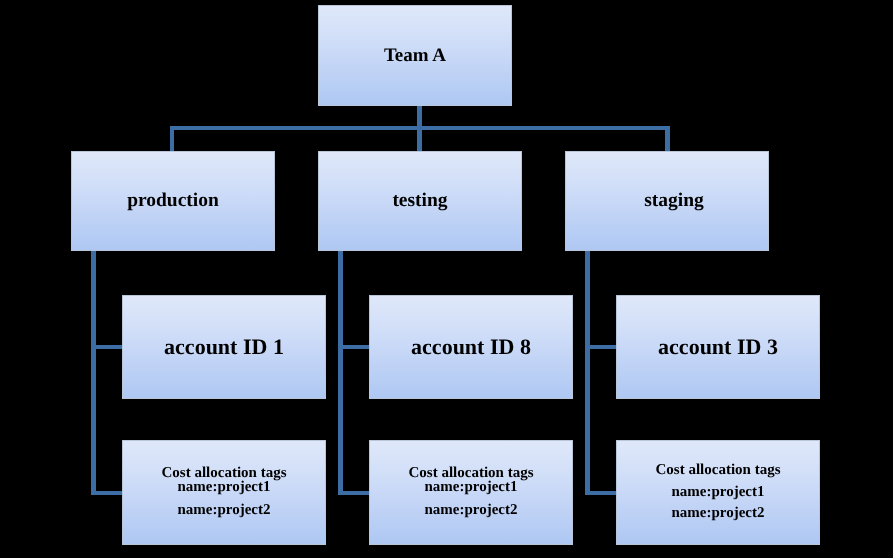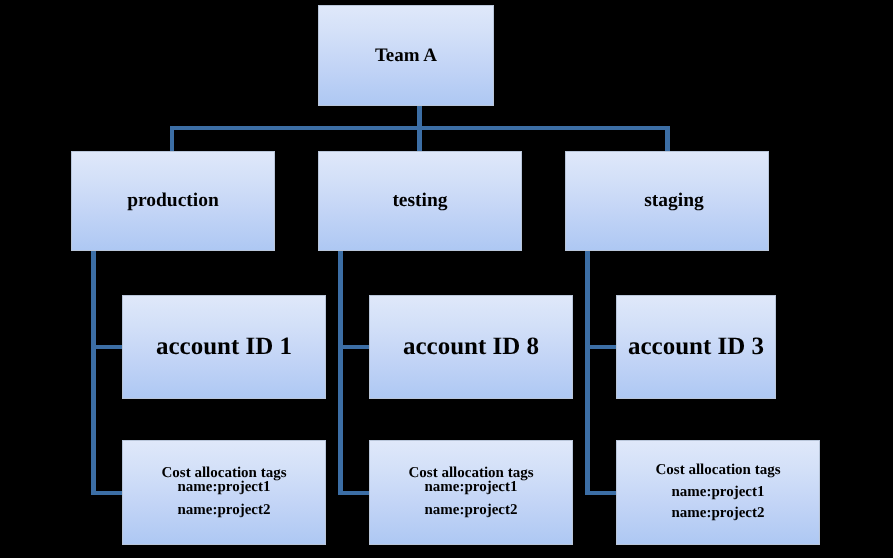--- a/index.html
+++ b/index.html
@@ -38,21 +38,21 @@
     line-height: 1.05;
     text-rendering: geometricPrecision;
   }
   .node .ln {
     display: block;
     width: 100%;
   }
 
   .node-root      { font-size: 19px; }
   .node-env       { font-size: 19.5px; }
-  .node-account   { font-size: 25px; }
+  .node-account   { font-size: 22px; }
   .node-tags      { font-size: 15px; }
 
   
   .tags-tight .ln-1 { margin-bottom: -2px; }
   .tags-tight .ln-2 { margin-bottom: 8px; }
   .tags-even .ln-1 { margin-bottom: 6px; }
   .tags-even .ln-2 { margin-bottom: 6px; }
 </style>
 </head>
 <body>
@@ -72,41 +72,41 @@
   <div class="conn" style="left:91px; top:491px; width:32px; height:4px;"></div>
 
   <div class="conn" style="left:338px; top:250px; width:5px; height:245px;"></div>
   <div class="conn" style="left:338px; top:345px; width:32px; height:4px;"></div>
   <div class="conn" style="left:338px; top:491px; width:32px; height:4px;"></div>
 
   <div class="conn" style="left:585px; top:250px; width:5px; height:245px;"></div>
   <div class="conn" style="left:585px; top:345px; width:32px; height:4px;"></div>
   <div class="conn" style="left:585px; top:491px; width:32px; height:4px;"></div>
 
-  <div class="node node-root" style="left:318px; top:5px; width:176px; height:101px;">
+  <div class="node node-root" style="left:318px; top:5px; width:194px; height:101px;">
     <span class="ln">Team A</span>
   </div>
 
   <div class="node node-env" style="left:71px; top:151px; width:204px; height:100px;">
     <span class="ln">production</span>
   </div>
   <div class="node node-env" style="left:318px; top:151px; width:204px; height:100px;text-align:center;">
     <span class="ln">testing</span>
   </div>
   <div class="node node-env" style="left:565px; top:151px; width:204px; height:100px;padding-left:14px;">
     <span class="ln">staging</span>
   </div>
 
   <div class="node node-account" style="left:122px; top:295px; width:204px; height:104px;">
     <span class="ln">account ID 1</span>
   </div>
   <div class="node node-account" style="left:369px; top:295px; width:204px; height:104px;">
     <span class="ln">account ID 8</span>
   </div>
-  <div class="node node-account" style="left:616px; top:295px; width:160px; height:104px;">
+  <div class="node node-account" style="left:616px; top:295px; width:204px; height:104px;">
     <span class="ln">account ID 3</span>
   </div>
 
   <div class="node node-tags tags-tight" style="left:122px; top:440px; width:204px; height:105px;">
     <span class="ln ln-1">Cost allocation tags</span>
     <span class="ln ln-2">name:project1</span>
     <span class="ln ln-3">name:project2</span>
   </div>
 
   <div class="node node-tags tags-tight" style="left:369px; top:440px; width:204px; height:105px;">

